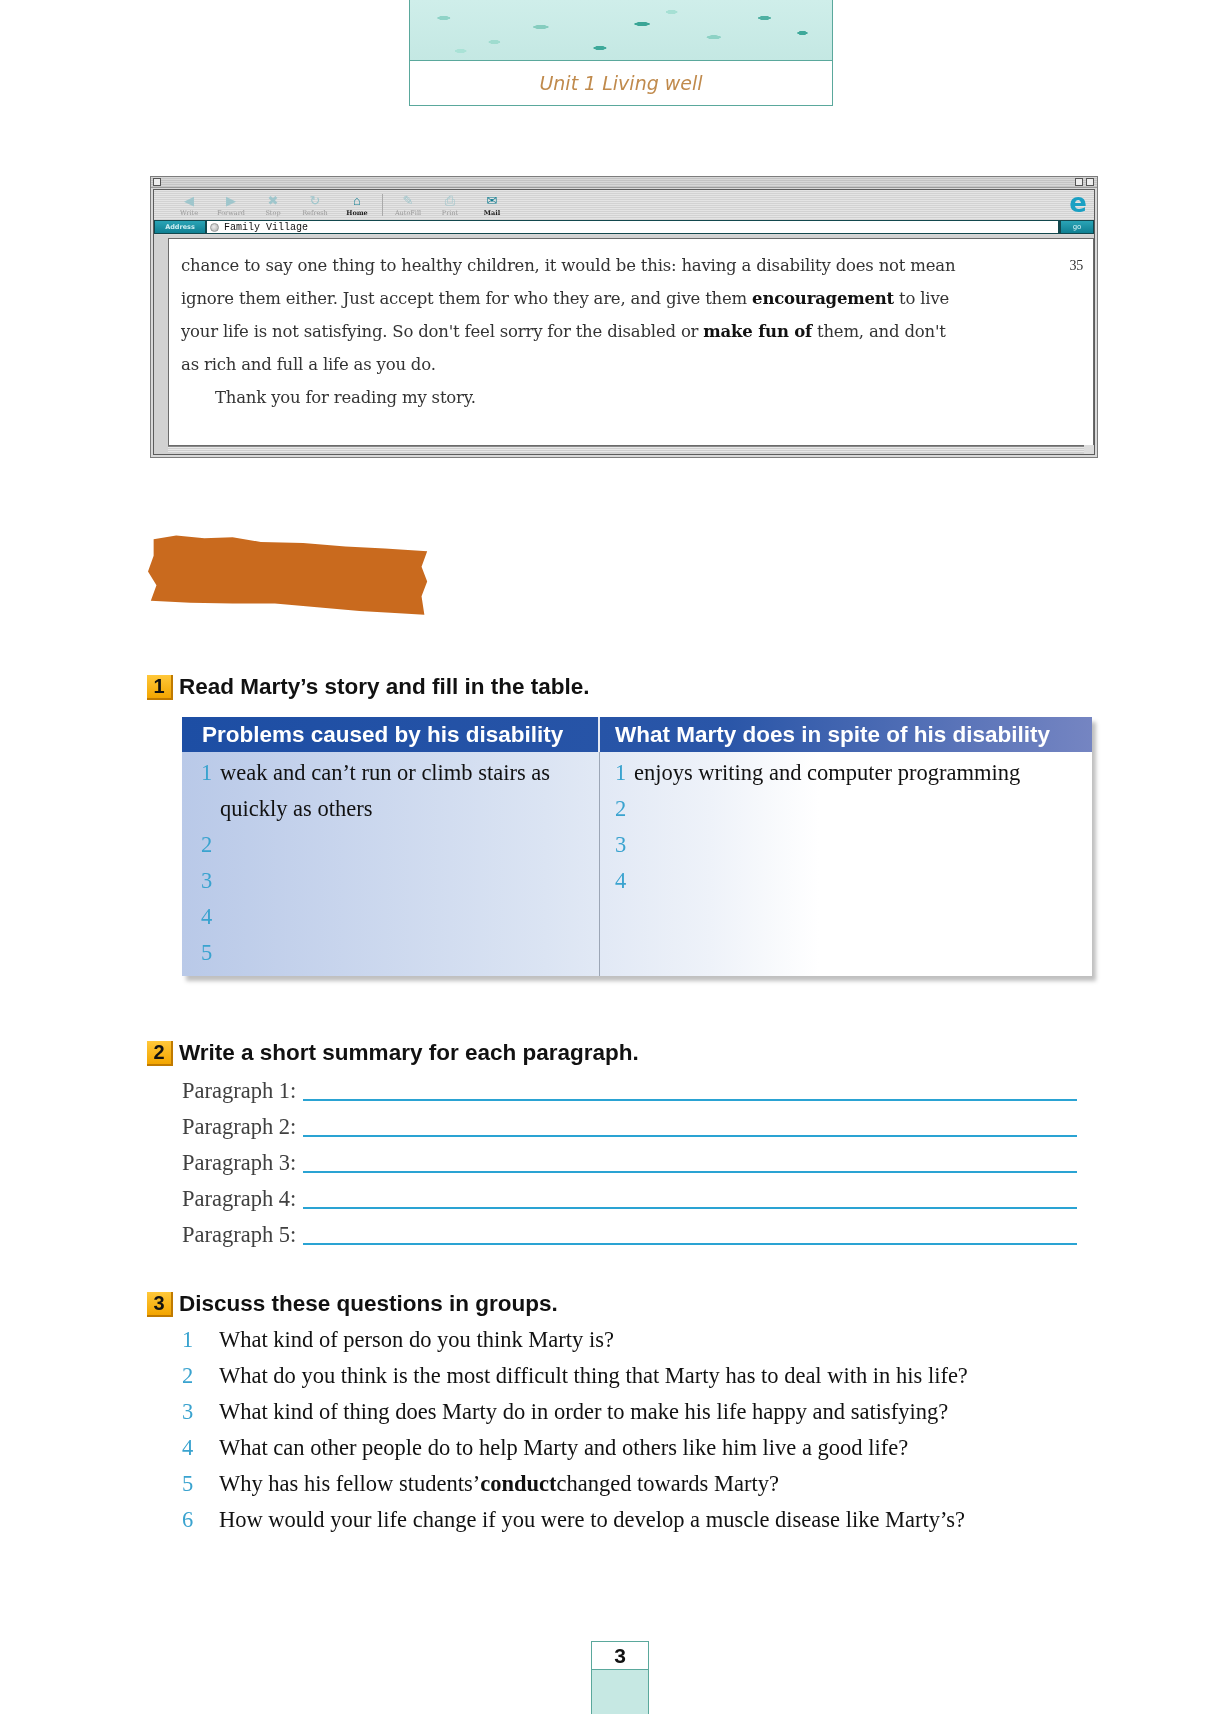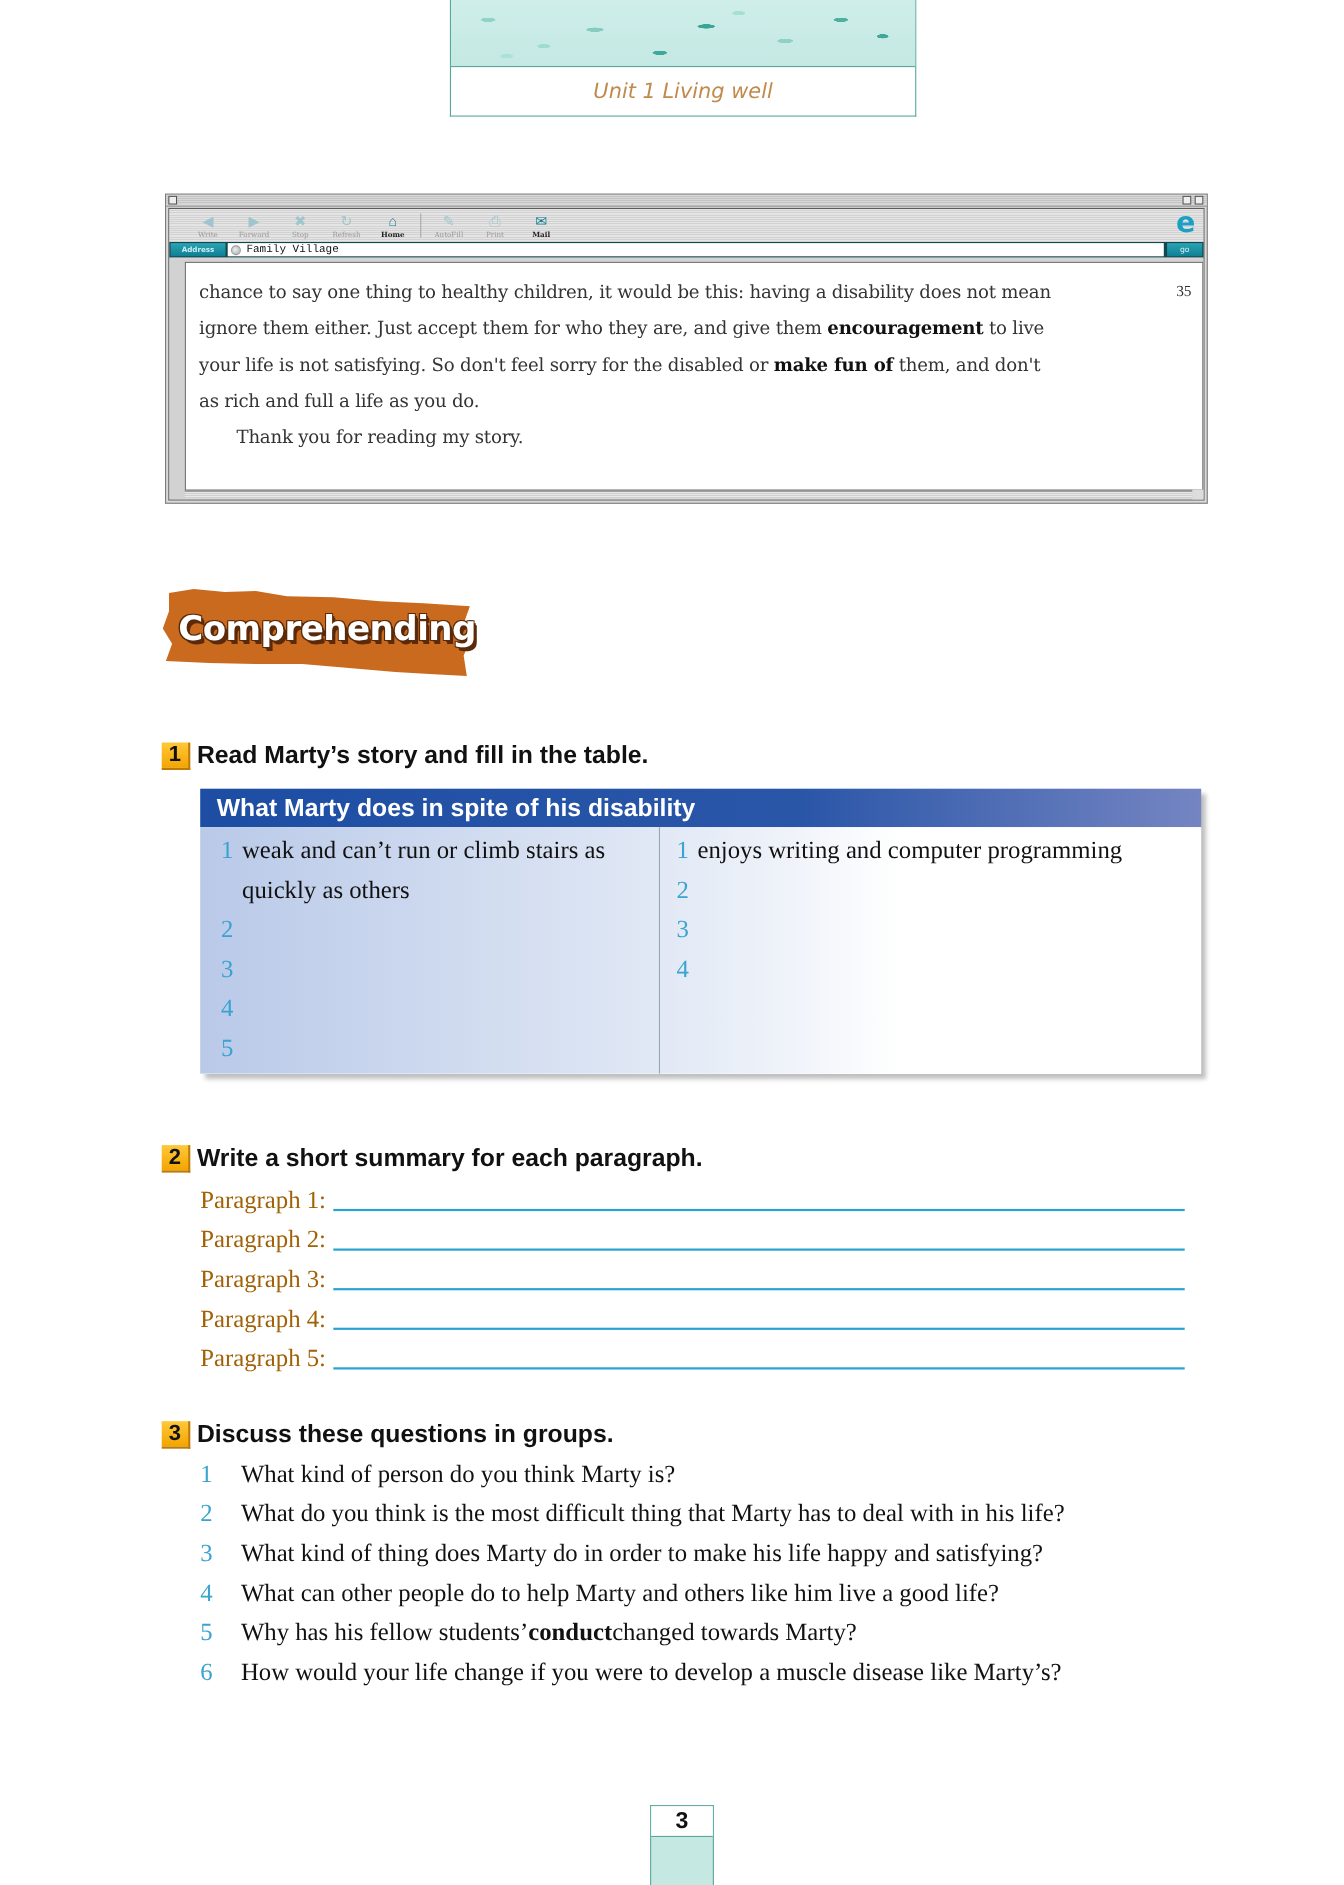--- a/index.html
+++ b/index.html
@@ -124,21 +124,21 @@
   .table-body .col { padding-top: 3px; font-family: "Liberation Serif", serif; font-size: 22.5px; line-height: 36px; color: #111; }
   .table-body .col.left { width: 418px; border-right: 1px solid #9ca6b6; padding-left: 19px; }
   .table-body .col.right { flex: 1; padding-left: 15px; }
   .row { display: flex; }
   .row .n { color: #3aa3cf; width: 19px; flex-shrink: 0; }
   .row .t { }
 
   
   .summary { position: absolute; left: 182px; top: 1070px; width: 895px; }
   .summary .line { display: flex; align-items: flex-end; height: 36px; }
-  .summary .lbl { font-family: "Liberation Serif", serif; font-size: 22.5px; color: #a16207; white-space: nowrap; line-height: 30px; margin-top: 25px; }
+  .summary .lbl { font-family: "Liberation Serif", serif; font-size: 22.5px; color: #404040; white-space: nowrap; line-height: 30px; margin-top: 25px; }
   .summary .blank { flex: 1; margin-left: 7px; margin-bottom: 5px; border: none; border-bottom: 2px solid #2aa3d3; height: 24px; background: transparent; outline: none; font-family: "Liberation Serif", serif; font-size: 20px; }
 
   
   .questions { position: absolute; left: 182px; top: 1322px; width: 900px; }
   .questions .q { display: flex; height: 36px; align-items: center; font-family: "Liberation Serif", serif; font-size: 22.5px; color: #111; white-space: nowrap; }
   .questions .q .n { width: 37px; color: #3aa3cf; }
   .questions .q b { font-weight: bold; }
 
   
   .page-tab { position: absolute; left: 591px; top: 1641px; width: 58px; height: 73px; border: 1.5px solid #5aa89c; border-bottom: none; background: #c6e8e3; }
@@ -213,30 +213,30 @@
         <span class="line-number">35</span>
       </div>
       <div class="h-scroll"></div>
       <div class="resize-grip"></div>
     </div>
   </div>
 </div>
 
 <div class="section-banner">
   <div class="paper"></div>
-  <div class="label">Comprehending</div>
 </div>
 
 <div class="ex-heading" style="top:674px;">
   <div class="ex-num">1</div>
   <div class="ex-title">Read Marty’s story and fill in the table.</div>
 </div>
 
 <div class="table-wrap">
   <div class="table-head">
+    <div class="th left">Problems caused by his disability</div>
     <div class="th right">What Marty does in spite of his disability</div>
   </div>
   <div class="table-body">
     <div class="col left">
       <div class="row">
           <span class="n">1</span>
           <span class="t">weak and can’t run or climb stairs as</span>
         </div>
       <div class="row">
           <span class="n"></span>

